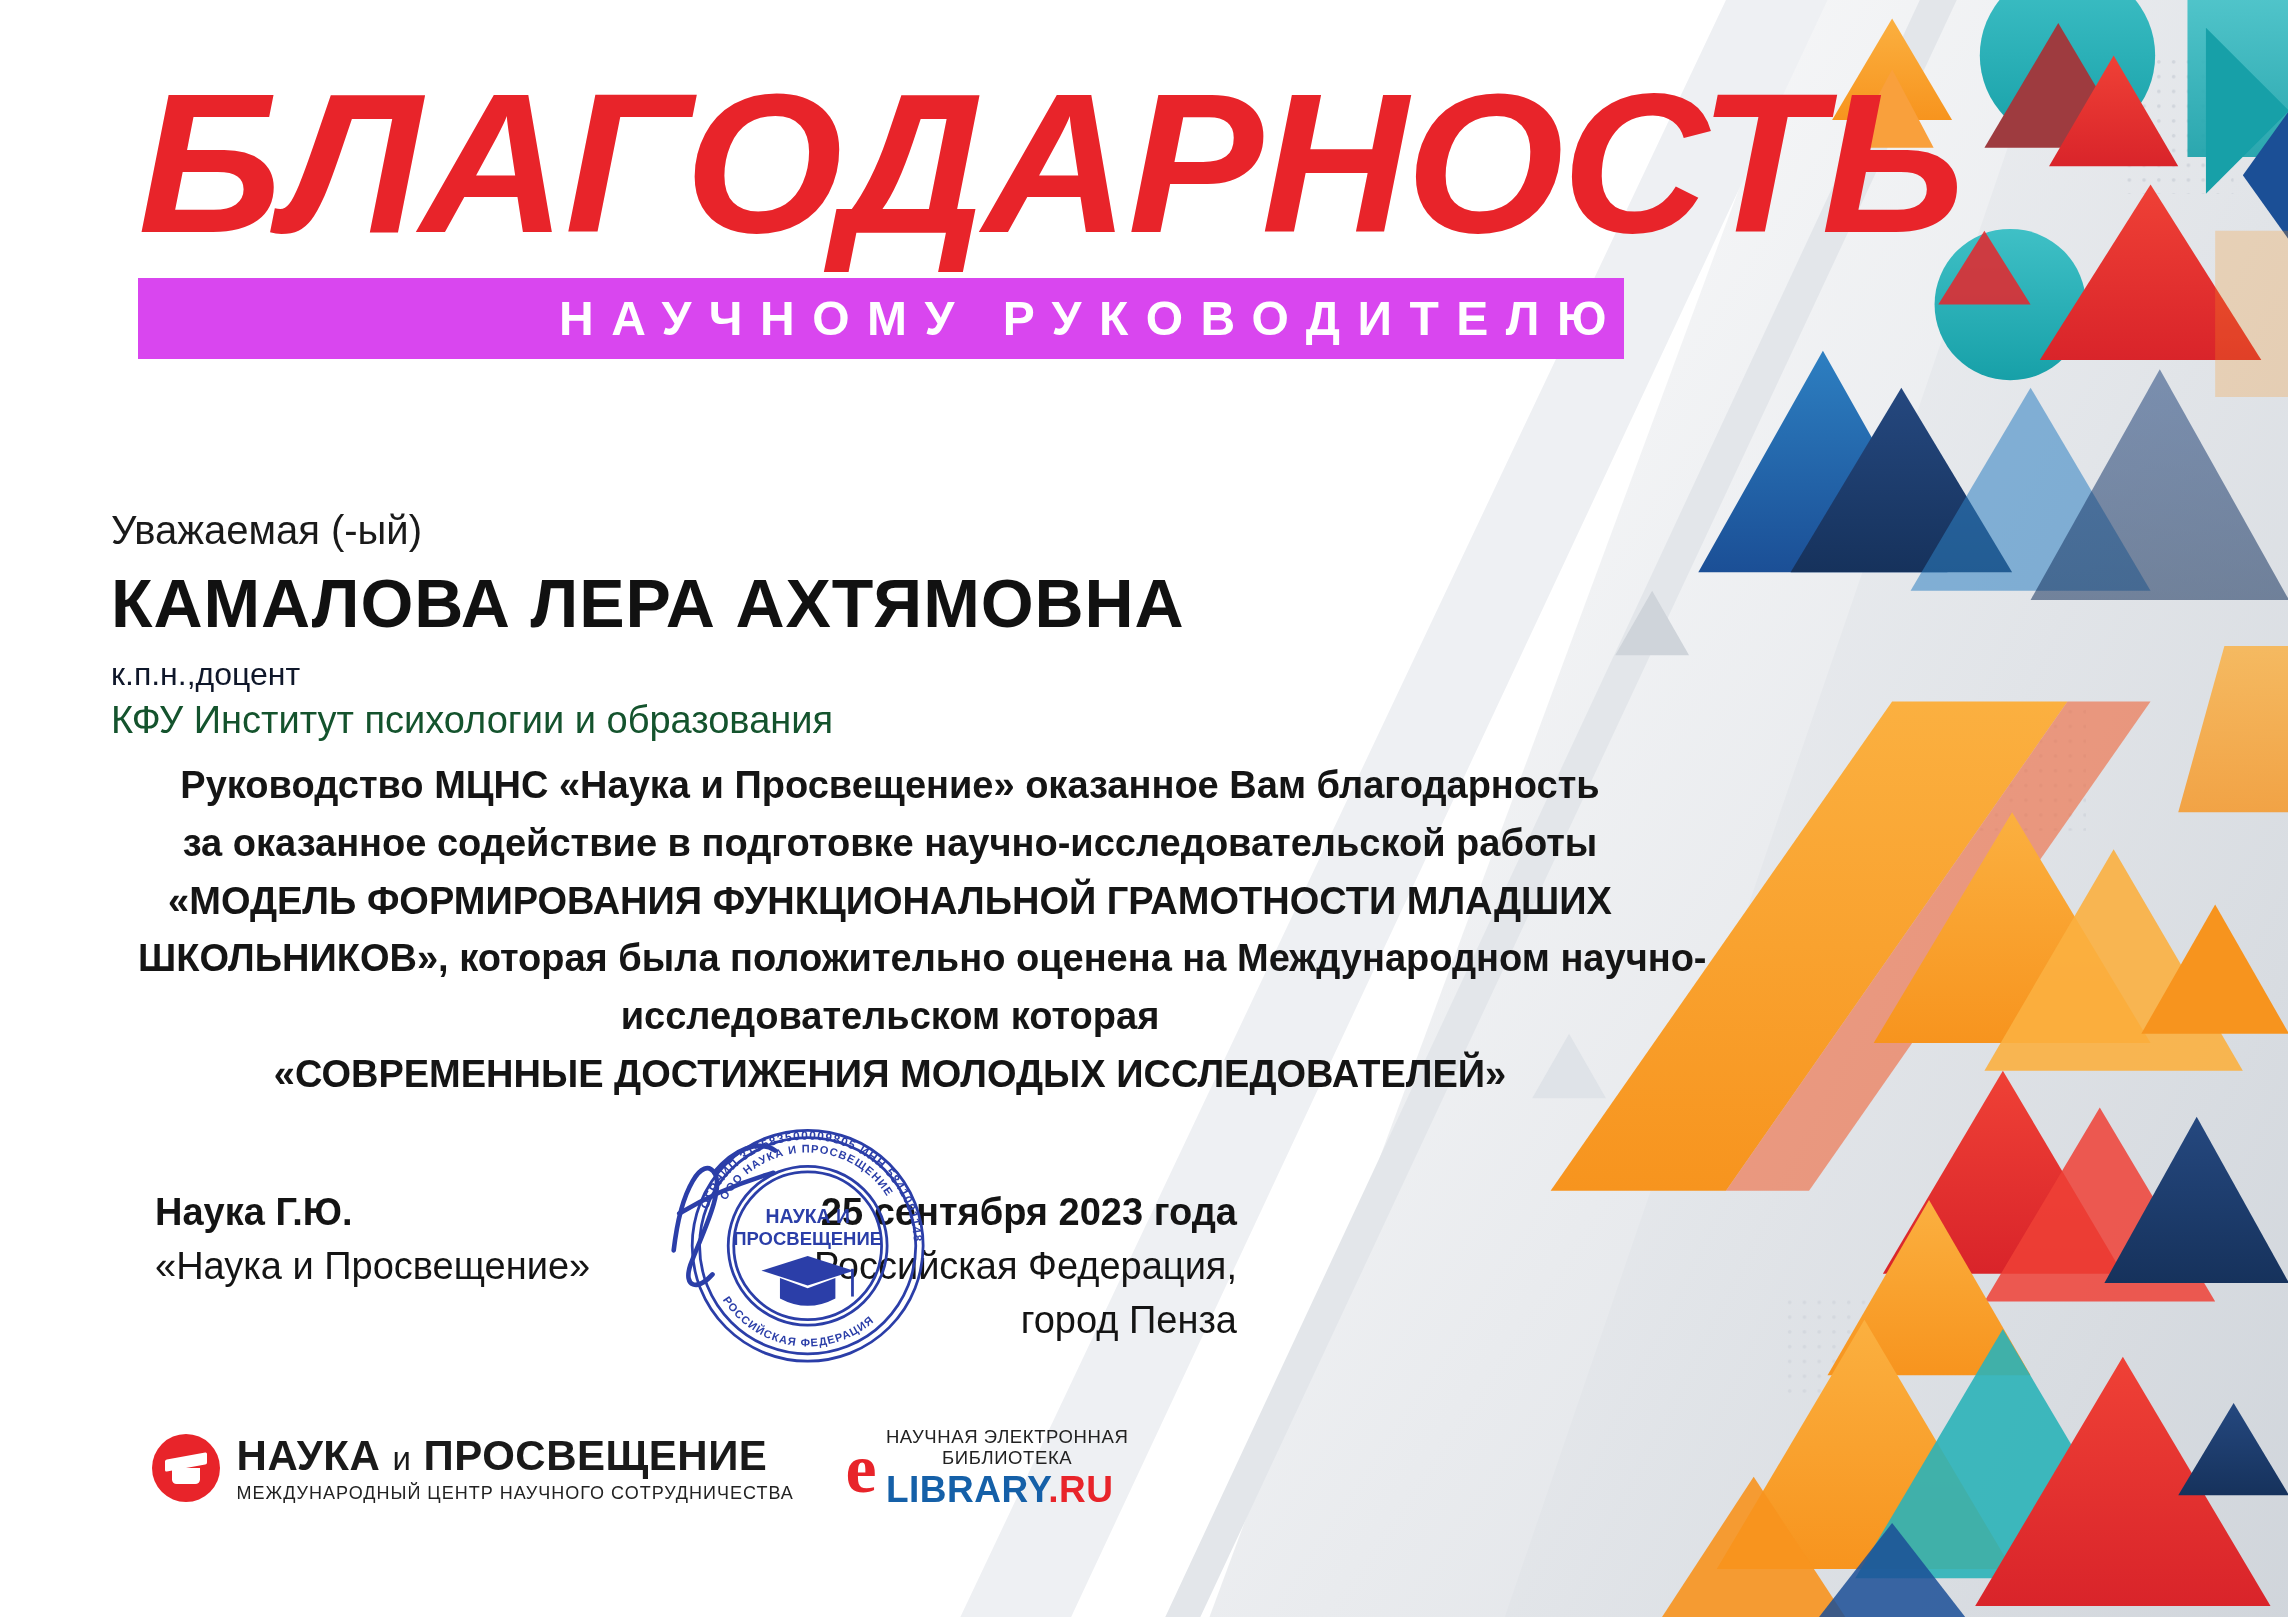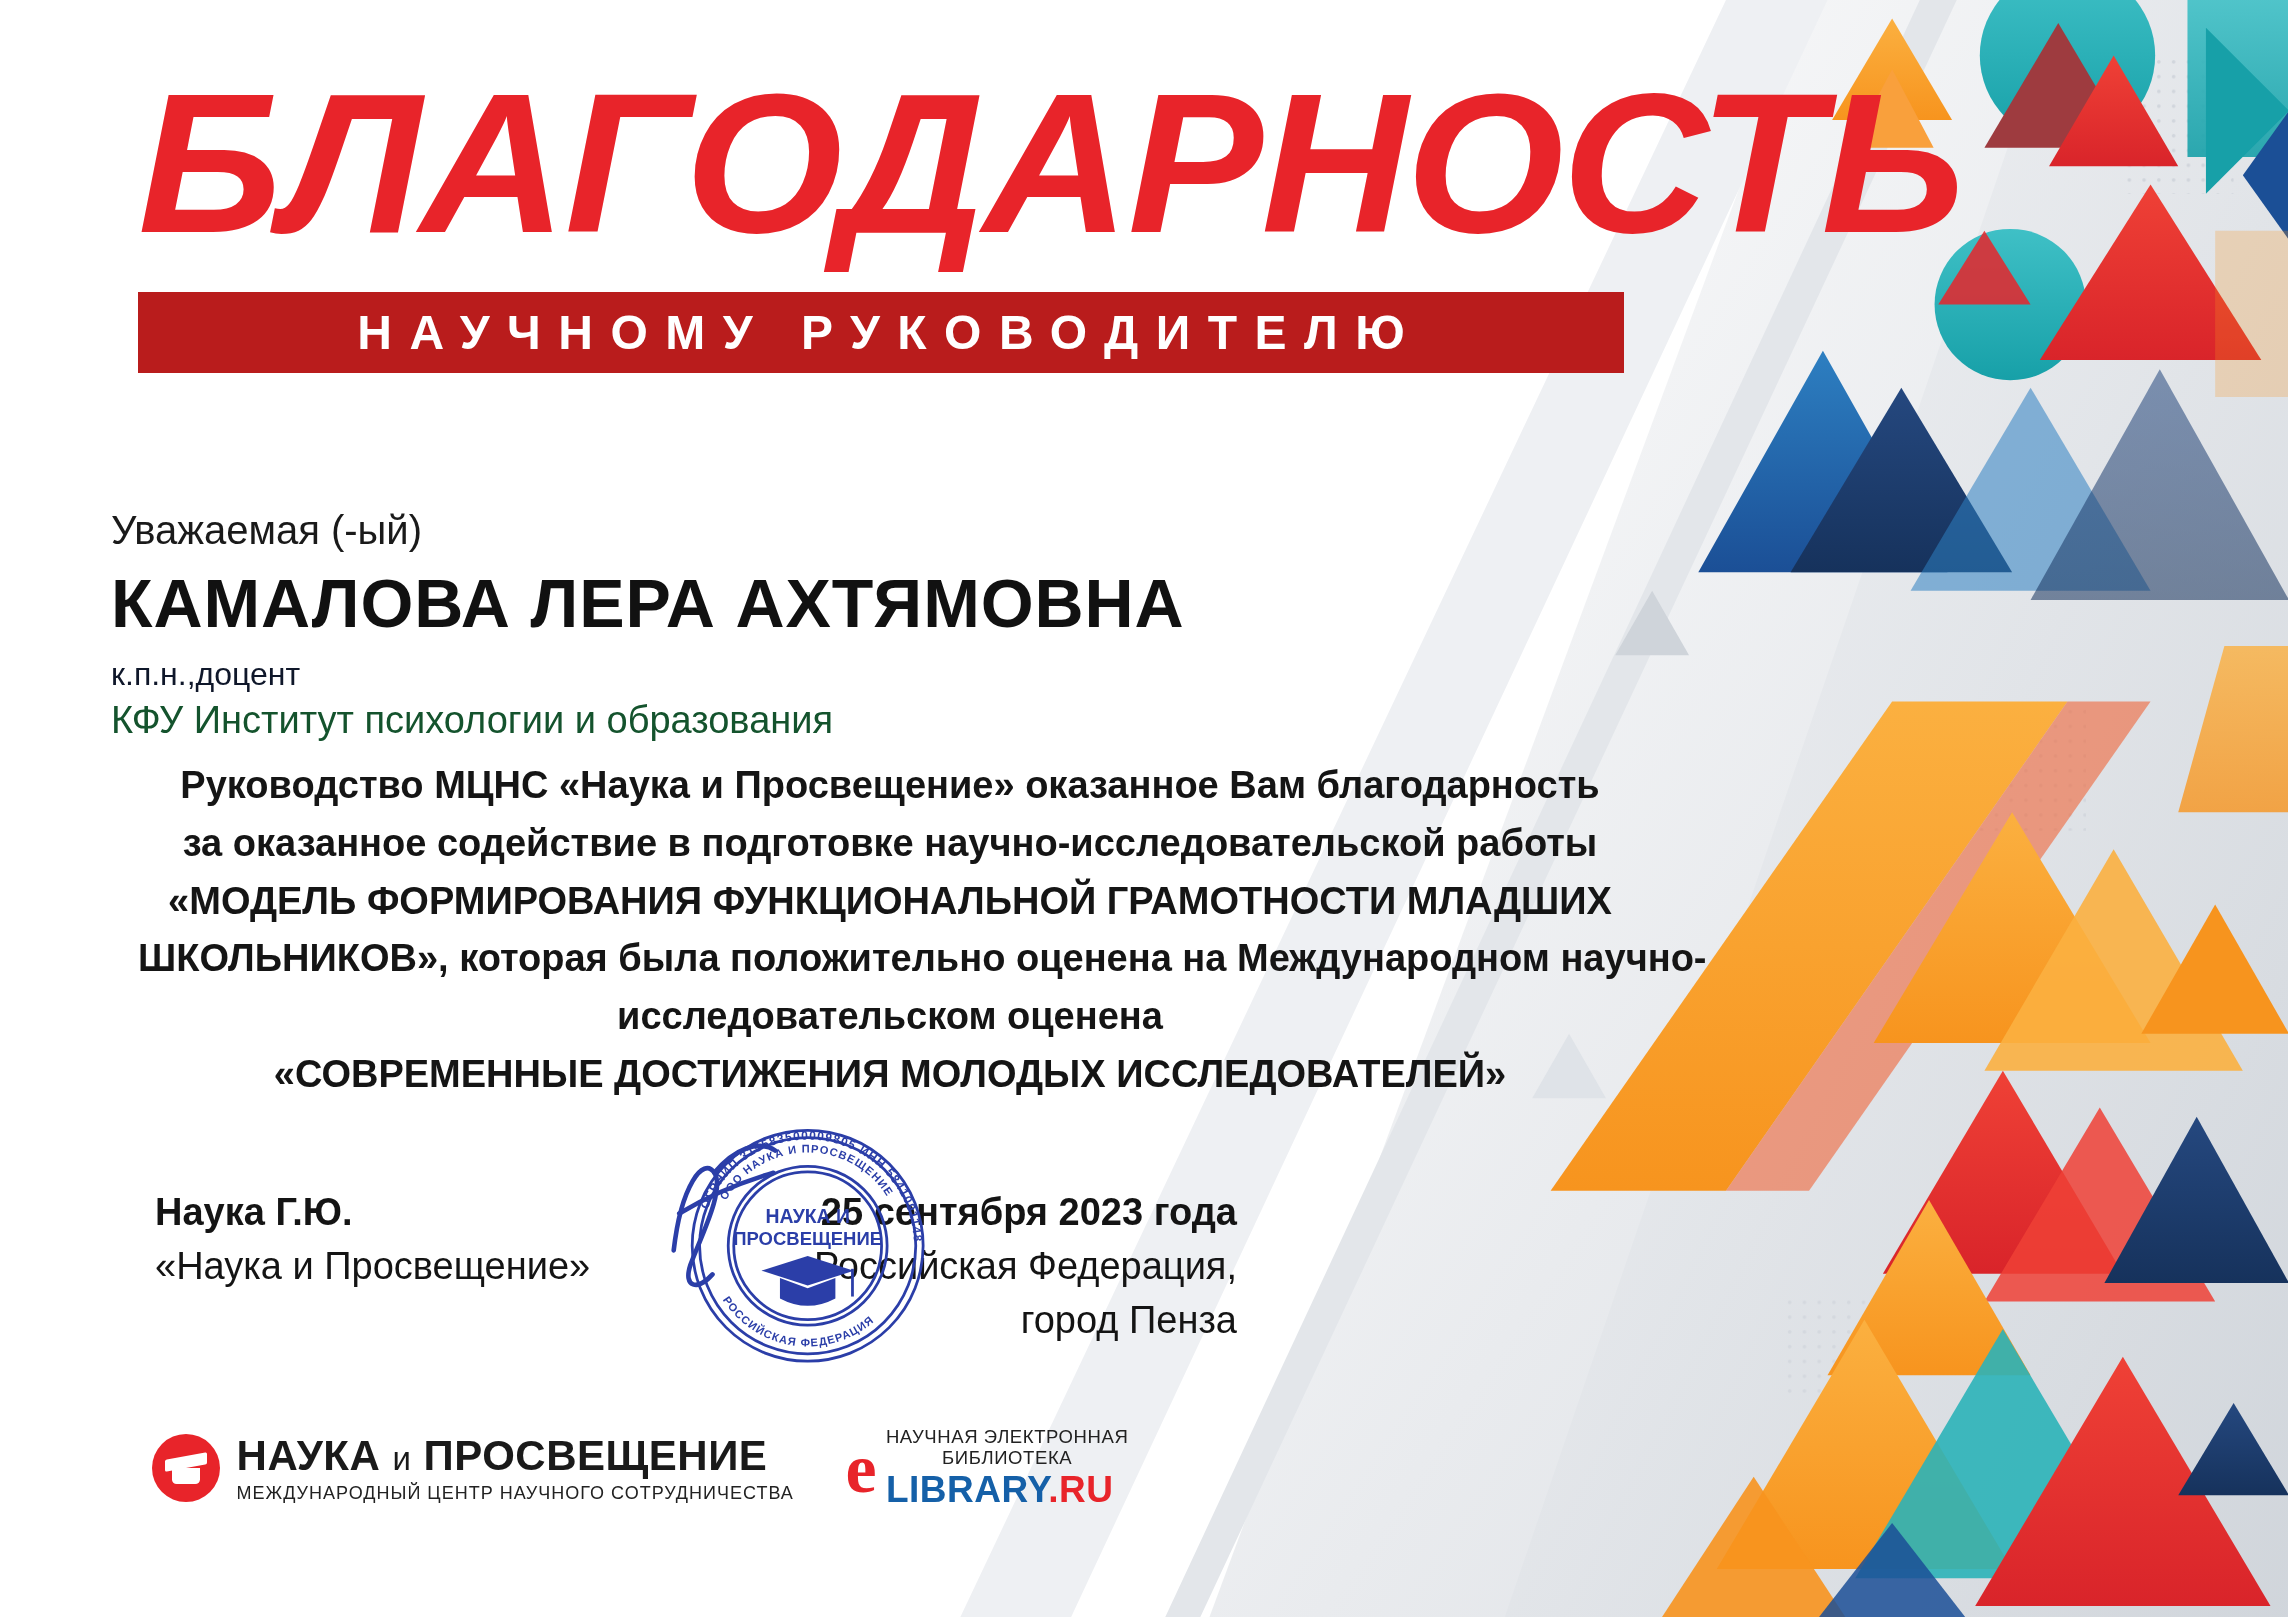--- a/index.html
+++ b/index.html
@@ -38,27 +38,27 @@
     font-style: italic;
     font-size: 199px;
     line-height: 0.95;
     letter-spacing: -1.8px;
     color: #e8242a;
     white-space: nowrap;
     transform: scaleX(1.02);
     transform-origin: left center;
   }
   #title-bar {
-    margin-top: 34px;
-    background: #b91c1c;
+    margin-top: 20px;
+    background: #d946ef;
     height: 81px;
     width: 1486px;
     display: flex;
     align-items: center;
-    justify-content: center;
+    justify-content: flex-end;
   }
   #title-sub {
     color: #ffffff;
     font-weight: bold;
     font-size: 48px;
     letter-spacing: 17.5px;
     white-space: nowrap;
     padding-left: 17.5px;
   }
 
@@ -343,21 +343,21 @@
   <div id="recipient-name">КАМАЛОВА ЛЕРА АХТЯМОВНА</div>
   <div id="recipient-degree">к.п.н.,доцент</div>
   <div id="recipient-org">КФУ Институт психологии и образования</div>
 </div>
 
 <div id="body-text">
   <span class="line">Руководство МЦНС «Наука и Просвещение» оказанное Вам благодарность</span>
   <span class="line">за оказанное содействие в подготовке научно-исследовательской работы</span>
   <span class="line">«МОДЕЛЬ ФОРМИРОВАНИЯ ФУНКЦИОНАЛЬНОЙ ГРАМОТНОСТИ МЛАДШИХ</span>
   <span class="line">ШКОЛЬНИКОВ», которая была положительно оценена на Международном научно-</span>
-  <span class="line">исследовательском оценена</span>
+  <span class="line">исследовательском которая</span>
   <span class="line">«СОВРЕМЕННЫЕ ДОСТИЖЕНИЯ МОЛОДЫХ ИССЛЕДОВАТЕЛЕЙ»</span>
 </div>
 
 <div id="signatory">
   <div class="name">Наука Г.Ю.</div>
   <div>«Наука и Просвещение»</div>
 </div>
 
 <div id="date-block">
   <div class="date">25 сентября 2023 года</div>

